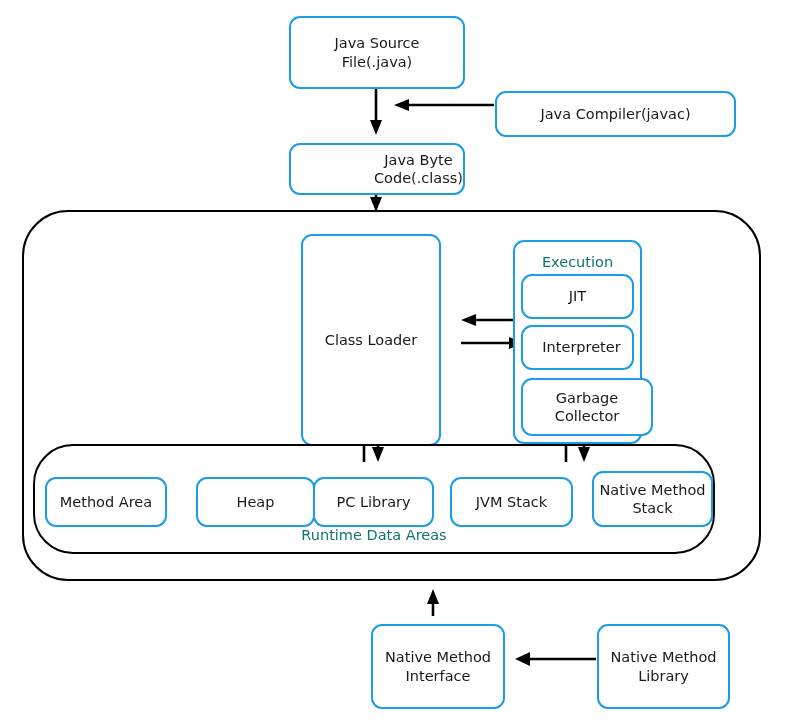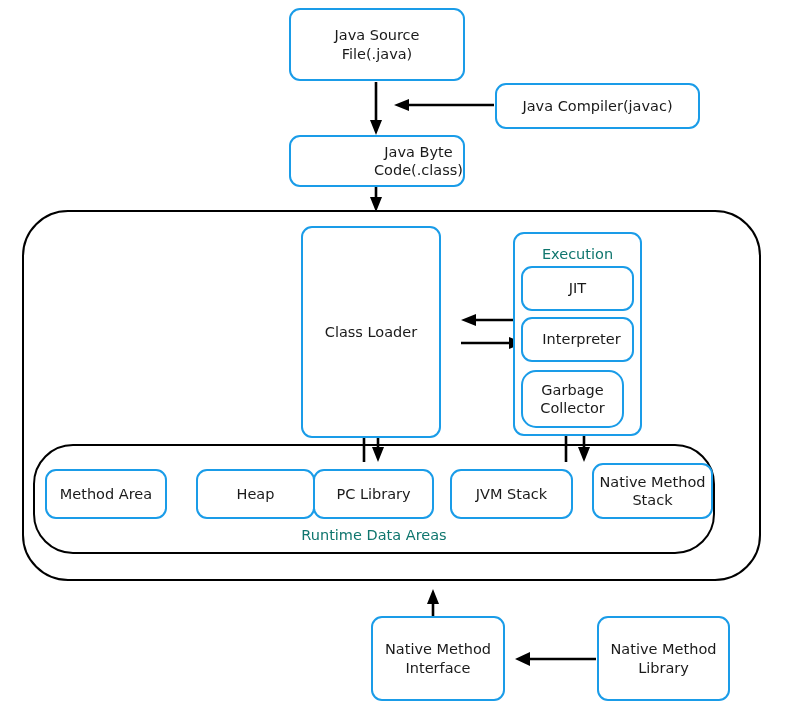--- a/index.html
+++ b/index.html
@@ -25,20 +25,21 @@
     justify-content: center;
     text-align: center;
     color: #1a1a1a;
     font-size: 14.5px;
     line-height: 1.25;
     background: #ffffff;
   }
   .blue-box {
     border: 2.4px solid #1a9ce8;
     border-radius: 11px;
+    margin-top: 8px;
   }
   .black-box {
     border: 2.4px solid #000000;
     background: transparent;
     padding-left: 20px;
   }
   .jvm-outer {
     border-radius: 46px;
   }
   .rda-outer {
@@ -140,21 +141,21 @@
       <line class="arrow-line" x1="596" y1="659" x2="527" y2="659"></line>
       <polygon class="arrow-head" points="515,659 530,652 530,666"></polygon>
     </g>
   </svg>
 
   <div class="node blue-box" style="left:289px; top:8px; width:176px; height:73px;">
     <span class="node-label">Java Source
 File(.java)</span>
   </div>
 
-  <div class="node blue-box" style="left:495px; top:83px; width:205px; height:46px;">
+  <div class="node blue-box" style="left:495px; top:83px; width:241px; height:46px;">
     <span class="node-label">Java Compiler(javac)</span>
   </div>
 
   <div class="node blue-box" style="left:289px; top:135px; width:176px; height:52px;justify-content:flex-end;">
     <span class="node-label">Java Byte
 Code(.class)</span>
   </div>
 
   <div class="node black-box jvm-outer" style="left:22px; top:210px; width:739px; height:371px;"></div>
 
@@ -167,21 +168,21 @@
   </div>
 
   <div class="node blue-box" style="left:521px; top:266px; width:113px; height:45px;">
     <span class="node-label">JIT</span>
   </div>
 
   <div class="node blue-box" style="left:521px; top:317px; width:113px; height:45px;padding-left:8px;">
     <span class="node-label">Interpreter</span>
   </div>
 
-  <div class="node blue-box" style="left:521px; top:370px; width:103px; height:58px;border-radius:15px;">
+  <div class="node blue-box" style="left:521px; top:370px; width:132px; height:58px;">
     <span class="node-label">Garbage
 Collector</span>
   </div>
 
   <div class="node black-box rda-outer" style="left:33px; top:444px; width:682px; height:110px; display:block;">
     <div class="top-label" style="bottom:8px;">Runtime Data Areas</div>
   </div>
 
   <div class="node blue-box" style="left:45px; top:469px; width:122px; height:50px;">
     <span class="node-label">Method Area</span>

